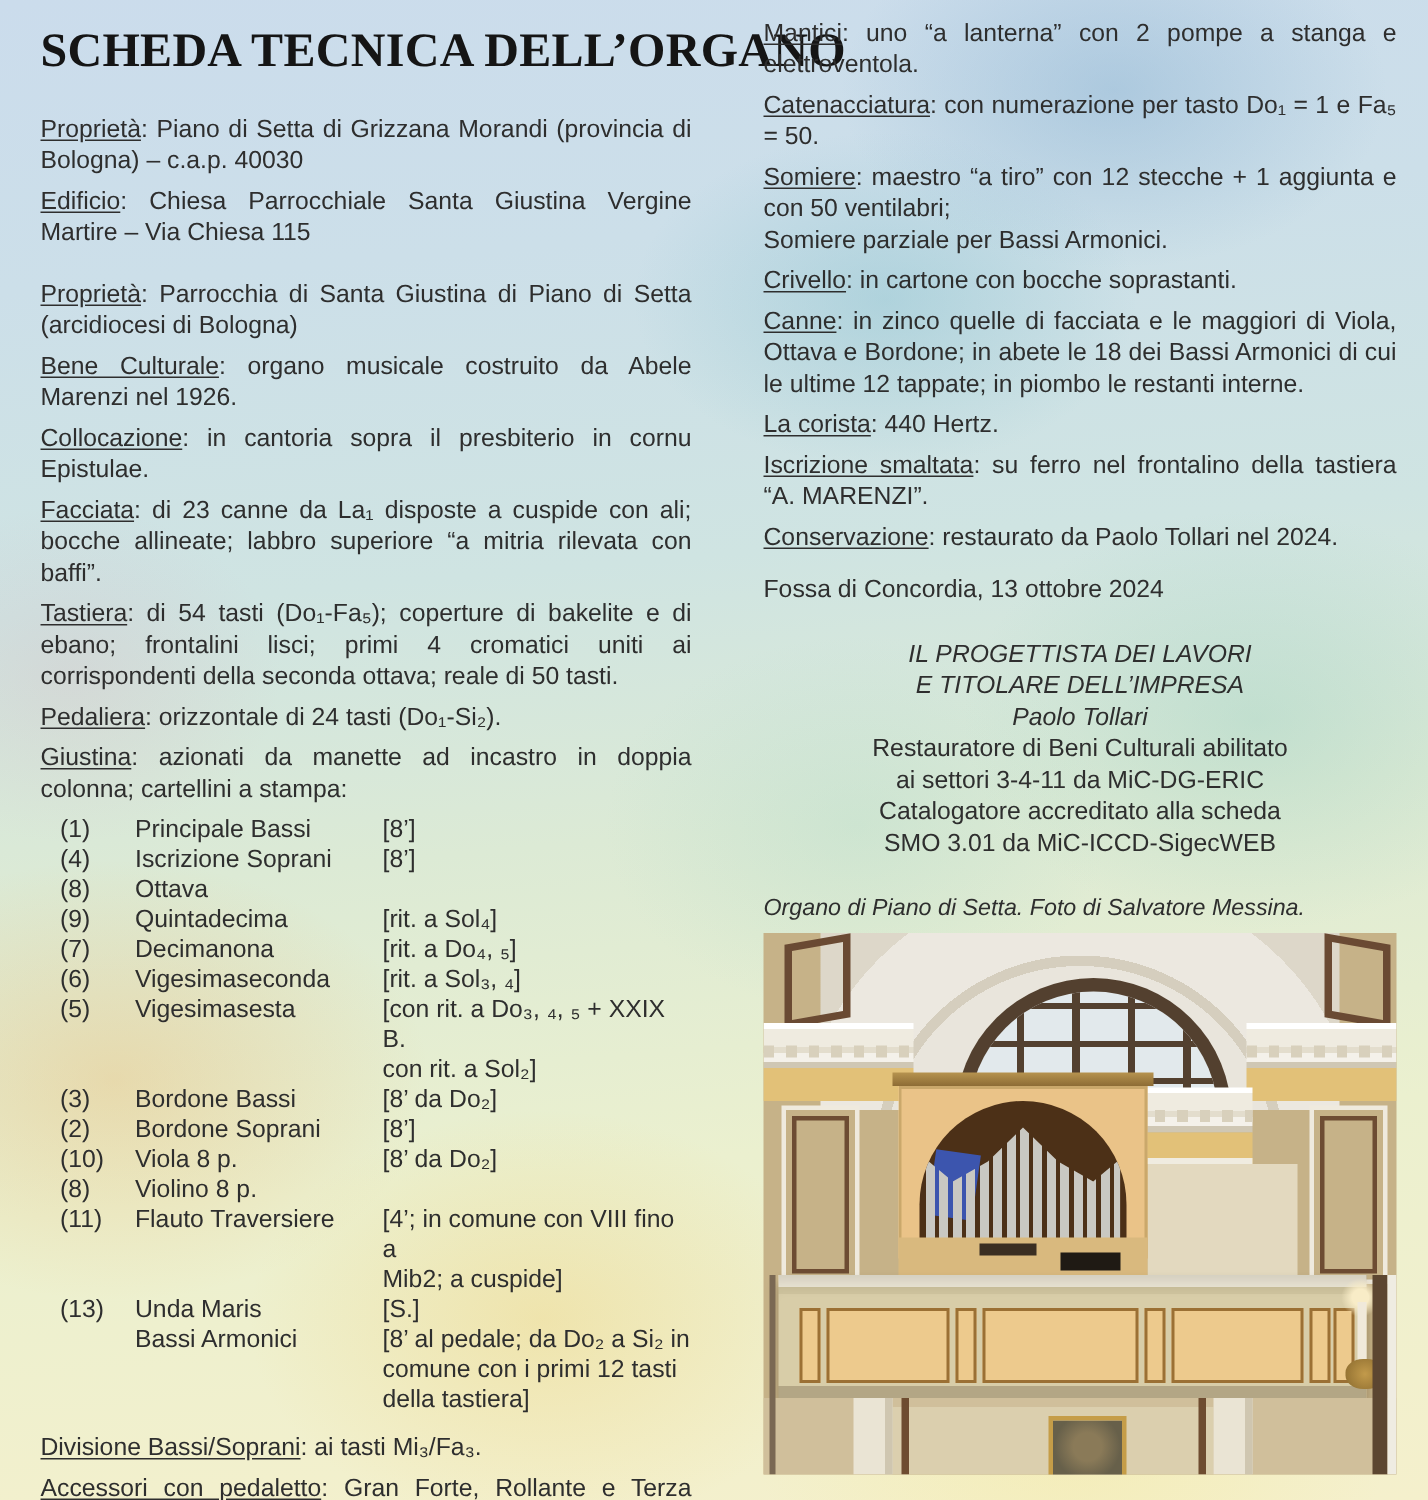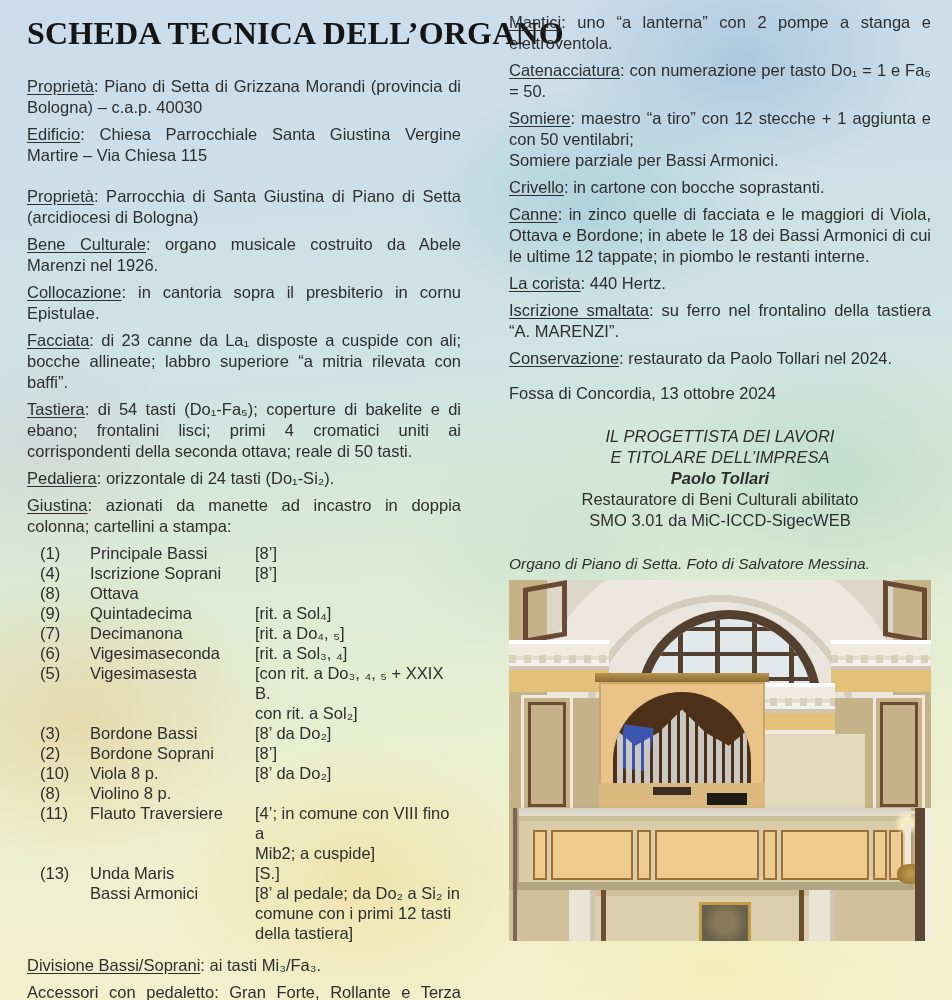--- a/index.html
+++ b/index.html
@@ -33,21 +33,21 @@
   .registri{margin:2px 0 0 0;line-height:20px;}
   .reg-row{display:flex;align-items:flex-start;padding-left:13px;}
   .reg-num{width:50px;flex:none;}
   .reg-name{width:165px;flex:none;}
   .reg-detail{flex:1;white-space:pre-line;}
   .divisione{margin-top:12px;}
   .dateline{margin:14px 0 0 0;}
   .signature{margin-top:22px;text-align:center;}
   .sig-line{line-height:21px;}
   .sig-caps{font-style:italic;}
-  .sig-name{font-style:italic;font-weight:700;}
+  .sig-name{font-style:italic;font-weight:400;}
   .caption{font-style:italic;font-size:15.5px;margin:22px 0 0 0;}
   
   .photo{position:relative;width:422px;height:361px;margin-top:6px;background:#c6b288;overflow:hidden;}
   .photo *{position:absolute;}
   .ph-vault{left:38px;top:0;width:346px;height:118px;
     background:radial-gradient(circle at 173px 152px,#f0ede7 0 80px,#d9d2c4 80px 87px,#e9e5dc 87px 130px,#d5cebe 130px 137px,#ece8e0 137px 190px,#ddd7c9 190px);}
   .ph-window{left:128px;top:30px;width:166px;height:83px;border:9px solid #53402f;border-bottom:none;
     border-radius:166px 166px 0 0;background:#e2e9ec;overflow:hidden;}
   .ph-window-grid{left:0;top:0;right:0;bottom:0;
     background:
@@ -208,20 +208,22 @@
     <p class="entry"><span class="lbl">Iscrizione smaltata</span><span class="txt">: su ferro nel frontalino della tastiera “A. MARENZI”.</span></p>
     <p class="entry"><span class="lbl">Conservazione</span><span class="txt">: restaurato da Paolo Tollari nel 2024.</span></p>
 
     <p class="dateline">Fossa di Concordia, 13 ottobre 2024</p>
 
     <div class="signature">
       <div class="sig-line sig-caps">IL PROGETTISTA DEI LAVORI</div>
       <div class="sig-line sig-caps">E TITOLARE DELL’IMPRESA</div>
       <div class="sig-line sig-name">Paolo Tollari</div>
       <div class="sig-line">Restauratore di Beni Culturali abilitato</div>
+      <div class="sig-line">ai settori 3-4-11 da MiC-DG-ERIC</div>
+      <div class="sig-line">Catalogatore accreditato alla scheda</div>
       <div class="sig-line">SMO 3.01 da MiC-ICCD-SigecWEB</div>
     </div>
 
     <p class="caption">Organo di Piano di Setta. Foto di Salvatore Messina.</p>
 
     <div class="photo">
       <div class="ph-vault"></div>
       <div class="ph-window">
           <div class="ph-window-grid"></div>
         </div>

